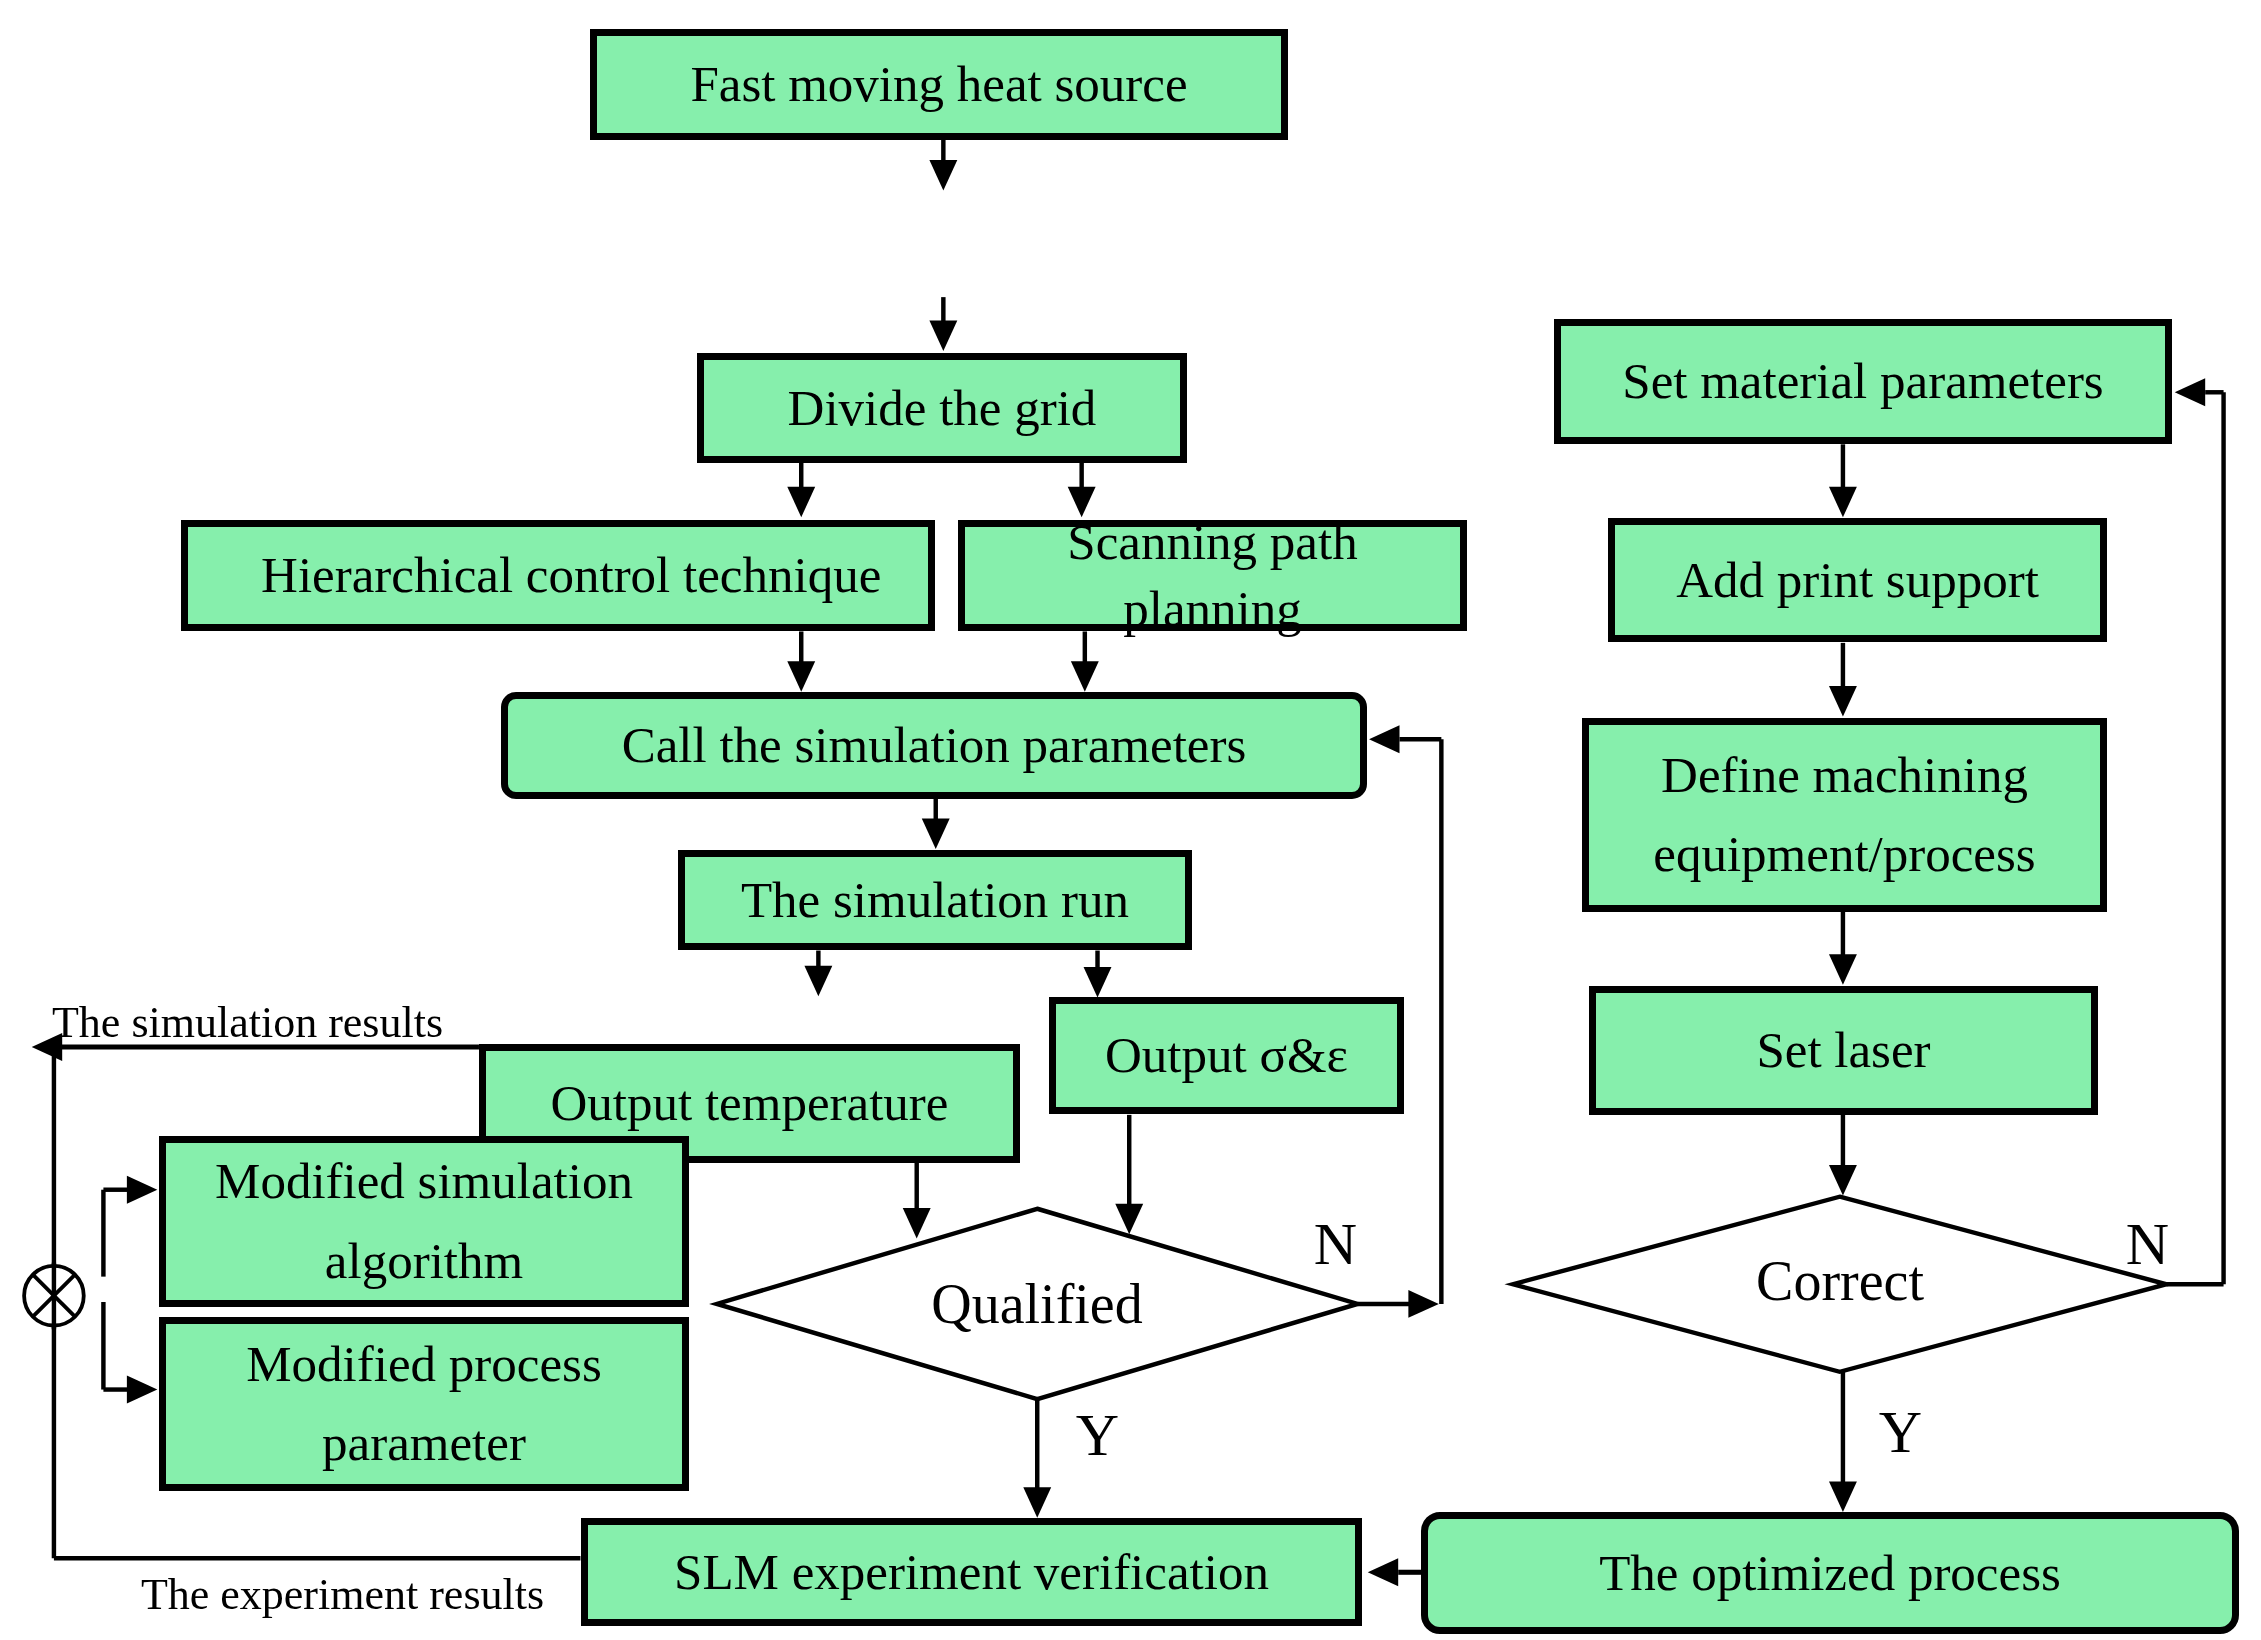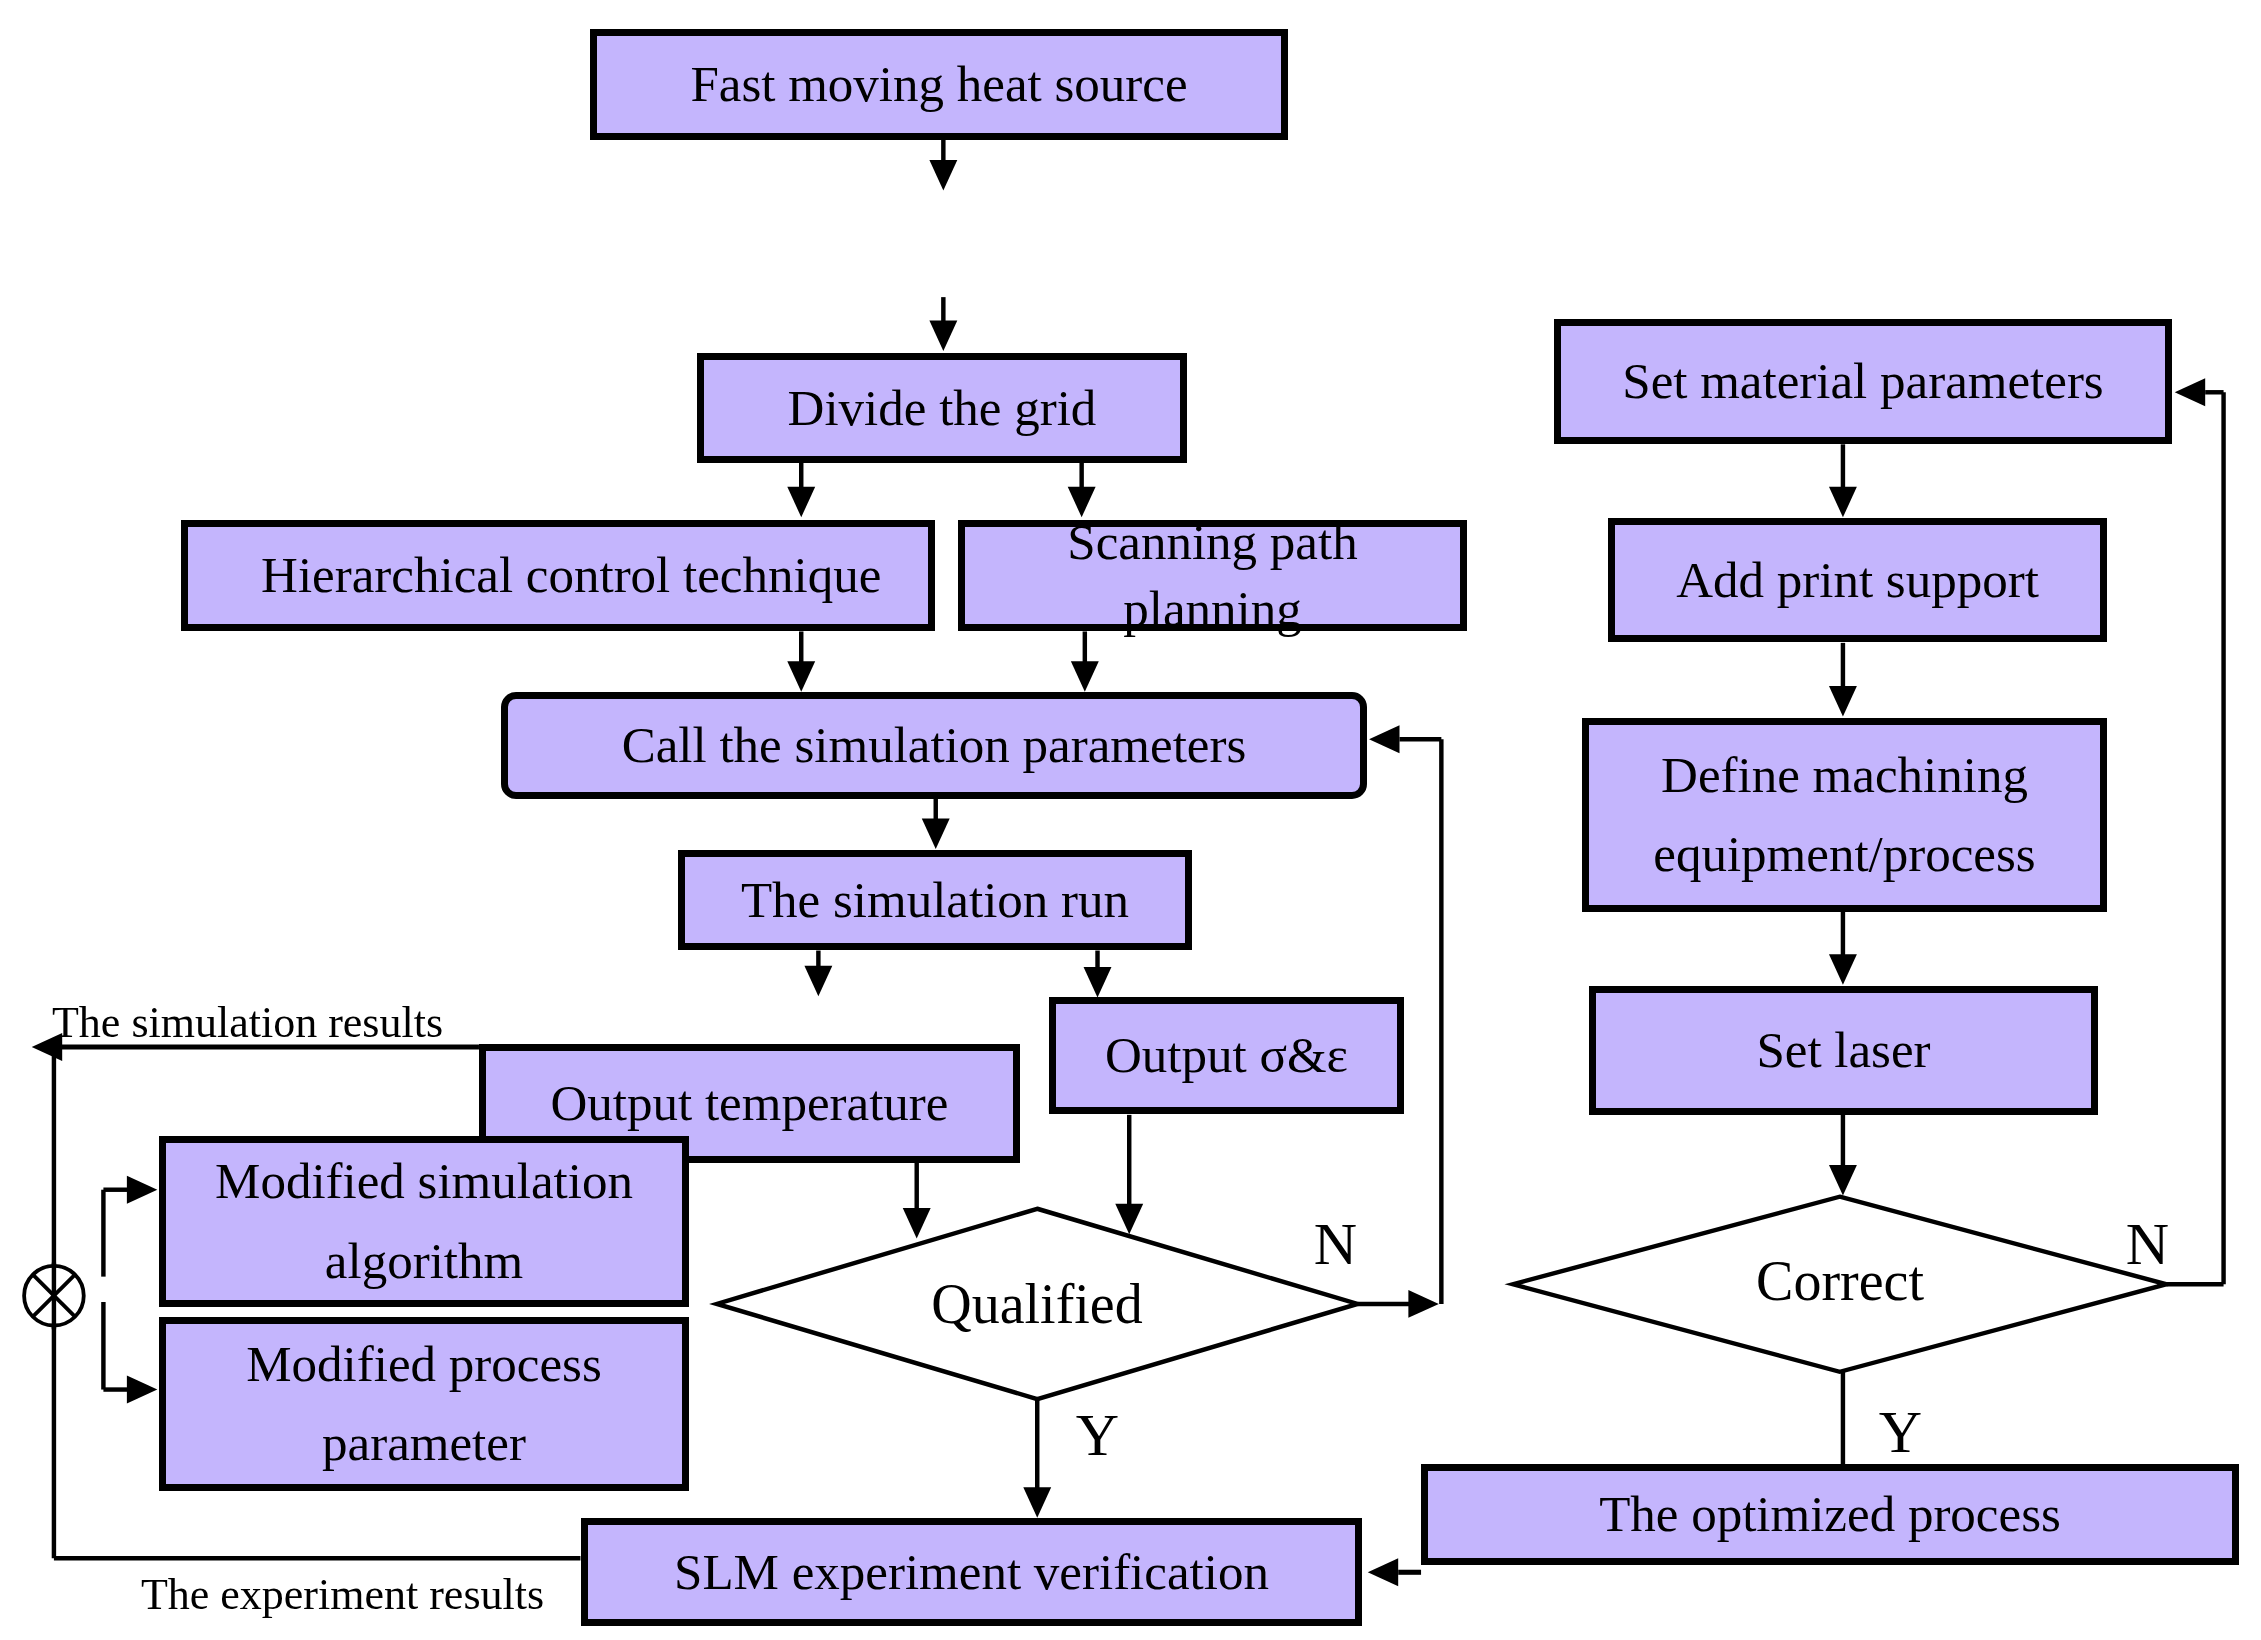--- a/index.html
+++ b/index.html
@@ -1,19 +1,19 @@
 <!DOCTYPE html>
 <html style="font-size:10px"><head>
 <meta charset="utf-8">
 <style>
   html,body{margin:0;padding:0;background:#ffffff;}
   #stage{position:relative;width:2261px;height:1641px;background:#ffffff;overflow:hidden;
          font-family:"Liberation Serif", serif;color:#000;}
   #connector-layer{position:absolute;left:0;top:0;width:2261px;height:1641px;}
-  .node{position:absolute;box-sizing:border-box;border:7px solid #000;background:#c4b5fd;
+  .node{position:absolute;box-sizing:border-box;border:7px solid #000;background:#86efac;
         display:flex;align-items:center;justify-content:center;text-align:center;
         font-size:51px;line-height:1.3;padding:0 7.6px;}
   .node.twoline{line-height:1.55;}
   .label{position:absolute;display:flex;align-items:center;justify-content:center;
          text-align:center;background:transparent;}
   .decision-label{font-size:56px;}
   .branch-label{font-size:60px;}
   .annot-label{font-size:44px;white-space:nowrap;}
 </style>
 </head>
@@ -119,21 +119,21 @@
   <div class="node" style="left:581px;top:1518px;width:781px;height:108px;">SLM experiment verification</div>
 
   <div class="node" style="left:1554px;top:319px;width:618px;height:125px;">Set material parameters</div>
 
   <div class="node" style="left:1608px;top:518px;width:499px;height:124px;">Add print support</div>
 
   <div class="node twoline" style="left:1582px;top:718px;width:525px;height:194px;">Define machining equipment/process</div>
 
   <div class="node" style="left:1589px;top:986px;width:509px;height:129px;">Set laser</div>
 
-  <div class="node" style="left:1421px;top:1464px;width:818px;height:101px;">The optimized process</div>
+  <div class="node" style="left:1421px;top:1512px;width:818px;height:122px;border-radius:19px;">The optimized process</div>
 
   <div class="label decision-label" style="left:815px;top:1263px;width:444px;height:82px;">Qualified</div>
 
   <div class="label decision-label" style="left:1618px;top:1240px;width:444px;height:82px;">Correct</div>
 
   <div class="label branch-label" style="left:1288px;top:1209px;width:95px;height:70px;">N</div>
 
   <div class="label branch-label" style="left:1053px;top:1399px;width:89px;height:73px;">Y</div>
 
   <div class="label branch-label" style="left:2100px;top:1209px;width:95px;height:70px;">N</div>

